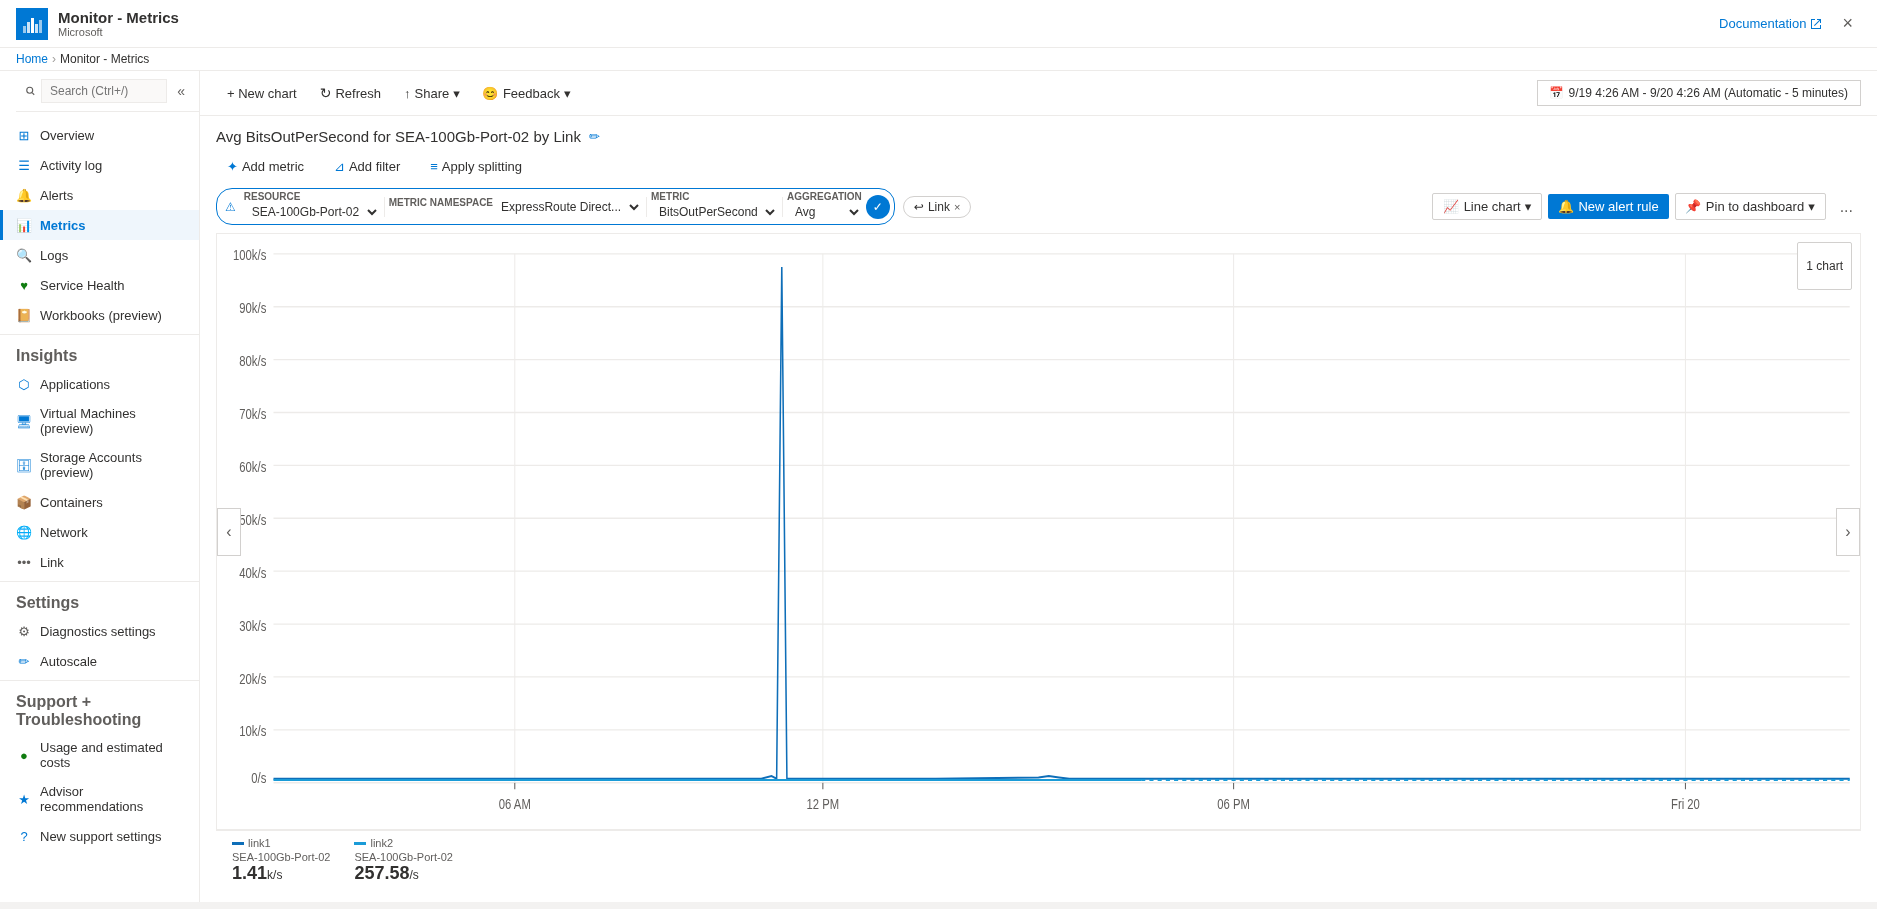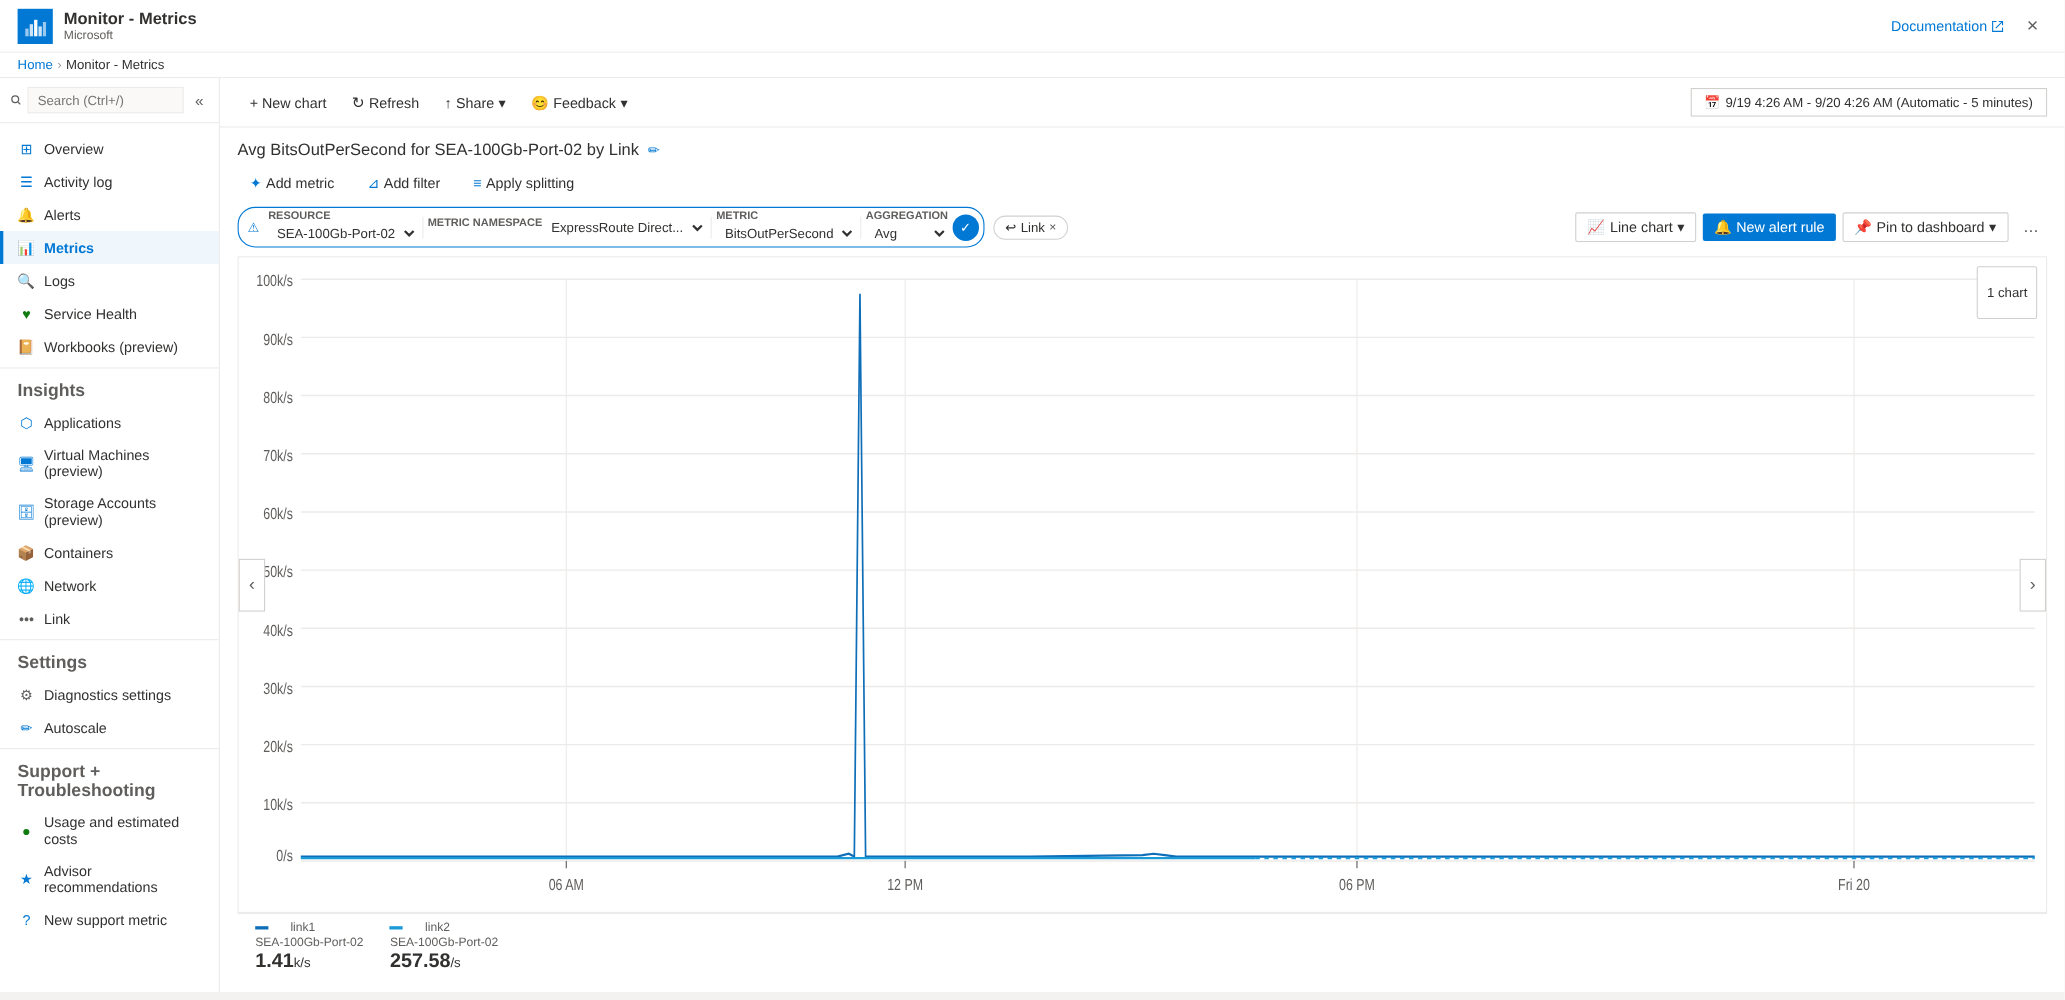--- a/index.html
+++ b/index.html
@@ -33,21 +33,21 @@
     
     .main-layout { display: flex; height: calc(100vh - 78px); }
 
     
     .sidebar {
       width: 200px; background: #fff; border-right: 1px solid #edebe9;
       display: flex; flex-direction: column; overflow-y: auto; flex-shrink: 0;
     }
     .sidebar-search {
       padding: 8px 10px; border-bottom: 1px solid #edebe9;
-      display: flex; align-items: center; gap: 6px;
+      display: flex; align-items: center; gap: 6px; margin-left: 16px;
     }
     .sidebar-search input {
       border: 1px solid #edebe9; outline: none; font-size: 12px;
       padding: 4px 8px; width: 100%; background: #faf9f8; color: #323130;
     }
     .sidebar-collapse { background: none; border: none; cursor: pointer; color: #605e5c; font-size: 14px; padding: 4px; }
     
     .sidebar-nav { flex: 1; padding: 8px 0; }
     .sidebar-item {
       display: flex; align-items: center; gap: 8px; padding: 7px 16px;
@@ -151,21 +151,21 @@
     }
     .chart-nav-left { left: 0; }
     .chart-nav-right { right: 0; }
 
     
     .chart-legend {
       display: flex; gap: 24px; padding: 6px 16px;
       border-top: 1px solid #edebe9; font-size: 11px;
     }
     .legend-item { display: flex; flex-direction: column; }
-    .legend-label { display: flex; align-items: center; gap: 20px; color: #605e5c; margin-bottom: 2px; }
+    .legend-label { display: flex; align-items: center; gap: 4px; color: #605e5c; margin-bottom: 2px; }
     .legend-color { width: 12px; height: 3px; }
     .legend-resource { font-size: 11px; color: #605e5c; }
     .legend-value { font-size: 18px; font-weight: 600; color: #323130; }
     .legend-unit { font-size: 12px; font-weight: 400; }
 
     
     .chart-badge {
       position: absolute; top: 8px; right: 8px;
       background: #fff; border: 1px solid #d2d0ce; padding: 16px 8px;
       font-size: 12px; color: #323130; border-radius: 2px;
@@ -316,21 +316,21 @@
         <span>Usage and estimated costs</span>
       </div>
 
       <div class="sidebar-item">
         <span class="sidebar-icon icon-blue">★</span>
         <span>Advisor recommendations</span>
       </div>
 
       <div class="sidebar-item">
         <span class="sidebar-icon icon-blue">?</span>
-        <span>New support metric</span>
+        <span>New support settings</span>
       </div>
     </div>
   </div>
 
   <div class="main-content">
 
     <div class="toolbar">
       <button class="toolbar-btn">
         <span>+ New chart</span>
       </button>

